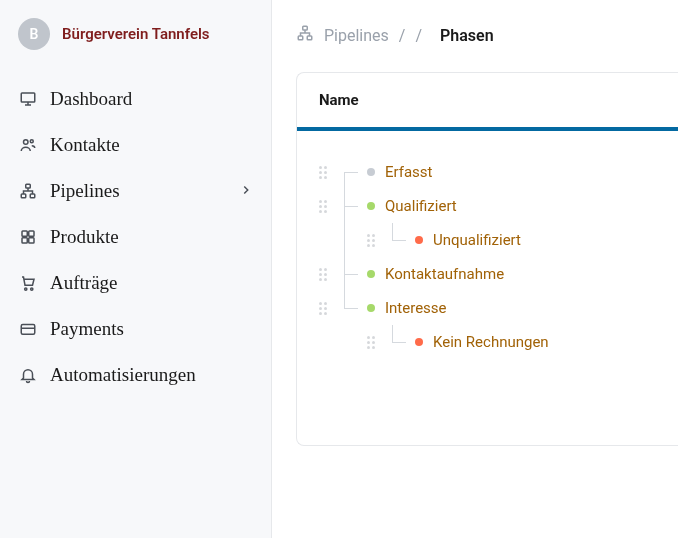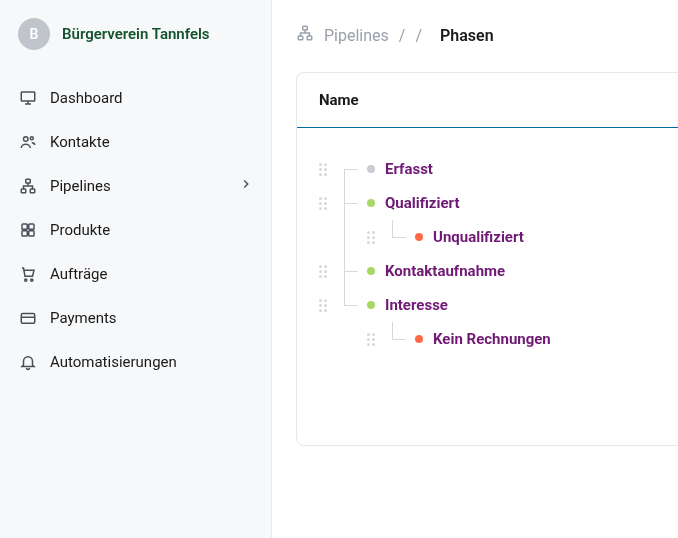--- a/index.html
+++ b/index.html
@@ -33,32 +33,33 @@
   font-weight: 600;
   display: flex;
   align-items: center;
   justify-content: center;
   font-size: 14px;
   margin-right: 12px;
 }
 .org-name {
   font-weight: 600;
   font-size: 15px;
-  color: #14532d;
+  color: #7f1d1d;
 }
 .nav { padding: 6px 8px; }
 .nav-item {
   display: flex;
   align-items: center;
   padding: 10px 10px;
   border-radius: 6px;
   cursor: pointer;
   color: #1a1a1a;
-  font-size: 15px;
+  font-size: 19px;
   margin-bottom: 4px;
+  font-family: Liberation Serif, serif;
 }
 .nav-item .nav-icon {
   width: 20px; height: 20px;
   margin-right: 12px;
   display: flex;
   align-items: center;
   justify-content: center;
   color: #4a4f57;
 }
 .nav-item .nav-icon svg { width: 18px; height: 18px; }
@@ -85,21 +86,21 @@
 .breadcrumb .bc-current { color: #1a1a1a; font-weight: 600; margin-left: 8px; }
 .panel {
   border: 1px solid #e6e8eb;
   border-radius: 8px 0 0 8px;
   border-right: none;
   overflow: hidden;
   min-height: 374px;
 }
 .panel-header {
   padding: 18px 22px;
-  border-bottom: 1px solid #0369a1;
+  border-bottom: 4px solid #0369a1;
   font-weight: 700;
   font-size: 15px;
 }
 .phases {
   padding: 24px 22px;
 }
 .phase-row {
   display: flex;
   align-items: center;
   height: 34px;
@@ -141,21 +142,21 @@
 }
 .dot {
   width: 8px; height: 8px;
   border-radius: 50%;
   margin-right: 10px;
   flex-shrink: 0;
 }
 .dot.gray { background: #c7ccd3; }
 .dot.green { background: #a6d96a; }
 .dot.red { background: #ff6b4a; }
-.phase-label { font-size: 15px; color: #701a75; font-weight: bold; }
+.phase-label { font-size: 15px; color: #a16207; }
 .drag-slot { width: 18px; flex-shrink:0; position:relative; height:34px;}
 </style>
 </head>
 <body>
 
 <aside class="sidebar">
   <div class="org">
     <div class="avatar">B</div>
     <div class="org-name">Bürgerverein Tannfels</div>
   </div>

